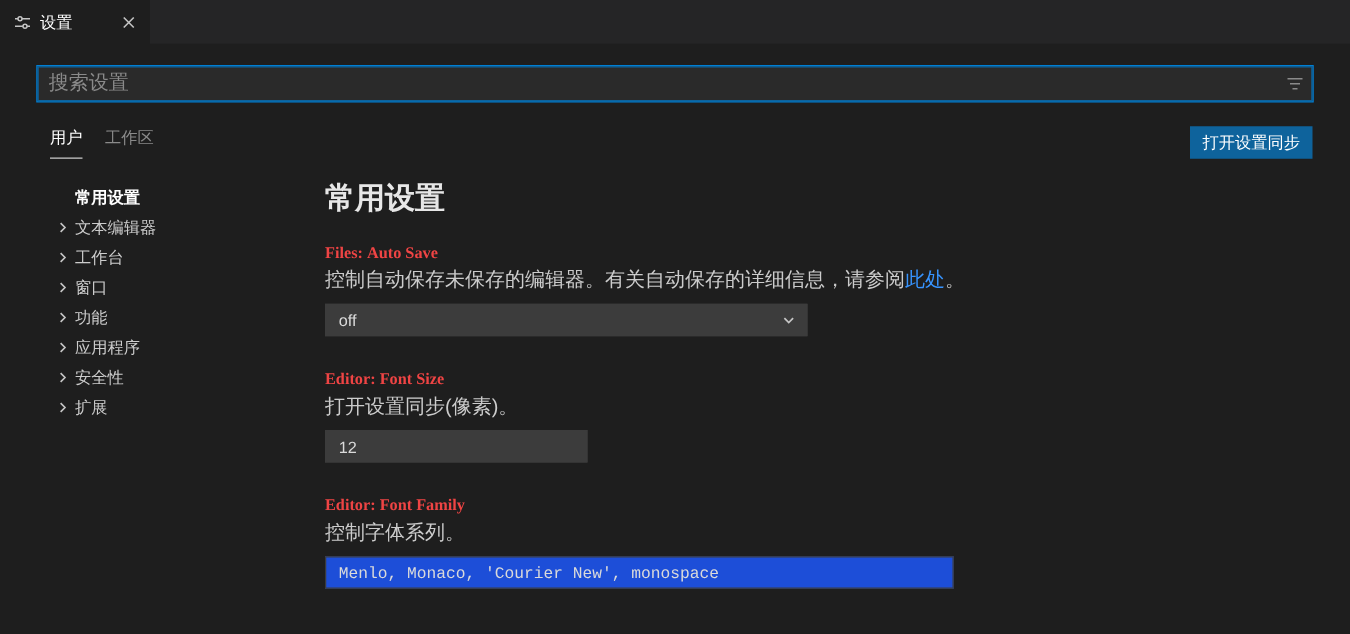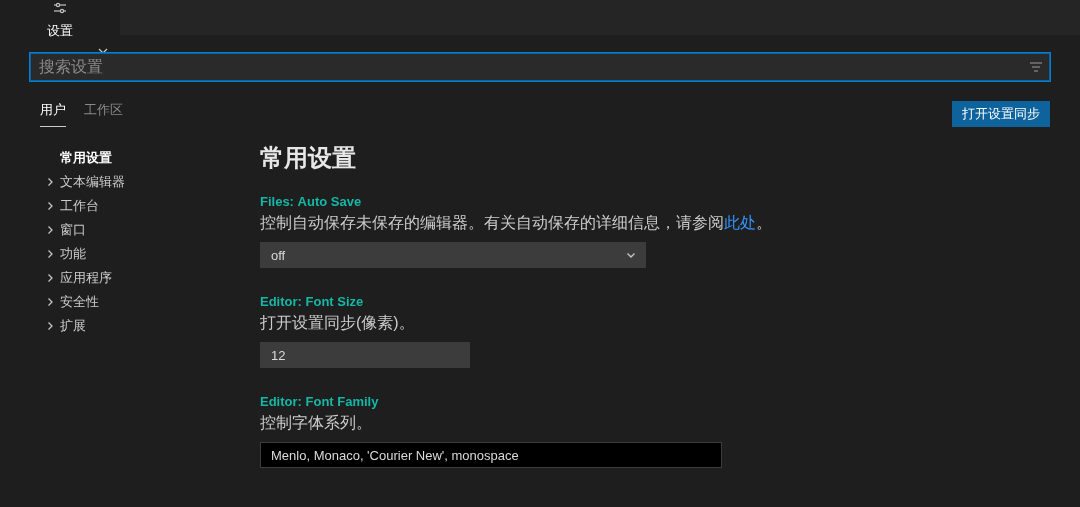--- a/index.html
+++ b/index.html
@@ -19,21 +19,20 @@
     align-items: stretch;
   }
   .tab {
     display: flex;
     align-items: center;
     background: #1e1e1e;
     padding: 0 10px;
     gap: 6px;
     min-width: 120px;
     position: relative;
-    flex-direction: column;
   }
   .tab-icon {
     display: inline-flex;
     align-items: center;
     color: #c5c5c5;
   }
   .tab-title {
     color: #ffffff;
     font-size: 13px;
   }
@@ -150,22 +149,23 @@
     font-size: 24px;
     font-weight: 700;
     color: #e7e7e7;
     margin-bottom: 20px;
   }
   .setting {
     margin-bottom: 26px;
   }
   .setting-label {
     font-size: 13px;
-    color: #14b8a6;
+    color: #ef4444;
     margin-bottom: 4px;
+    font-family: Liberation Serif, serif;
   }
   .setting-label .cat { font-weight: 700; }
   .setting-label .name { font-weight: 700; }
   .setting-desc {
     font-size: 16px;
     color: #cccccc;
     margin-bottom: 8px;
   }
   .link { color: #3794ff; cursor: pointer; }
   .select-box {
@@ -193,28 +193,28 @@
     width: 210px;
     height: 26px;
     background: #3c3c3c;
     border: 1px solid #3c3c3c;
     color: #dadada;
     padding: 0 10px;
     font-size: 13px;
     font-family: inherit;
   }
   .text-input {
-    width: 462px;
+    width: 503px;
     height: 26px;
-    background: #000000;
+    background: #1d4ed8;
     border: 1px solid #3c3c3c;
     color: #dadada;
     padding: 0 10px;
     font-size: 13px;
-    font-family: Liberation Sans, sans-serif;
+    font-family: Liberation Mono, monospace;
   }
   svg { display: block; }
 </style>
 </head>
 <body>
 
 <div class="tab-bar">
   <div class="tab">
     <span class="tab-icon">
       <svg width="16" height="16" viewBox="0 0 16 16" fill="none" stroke="currentColor" stroke-width="1.2">

